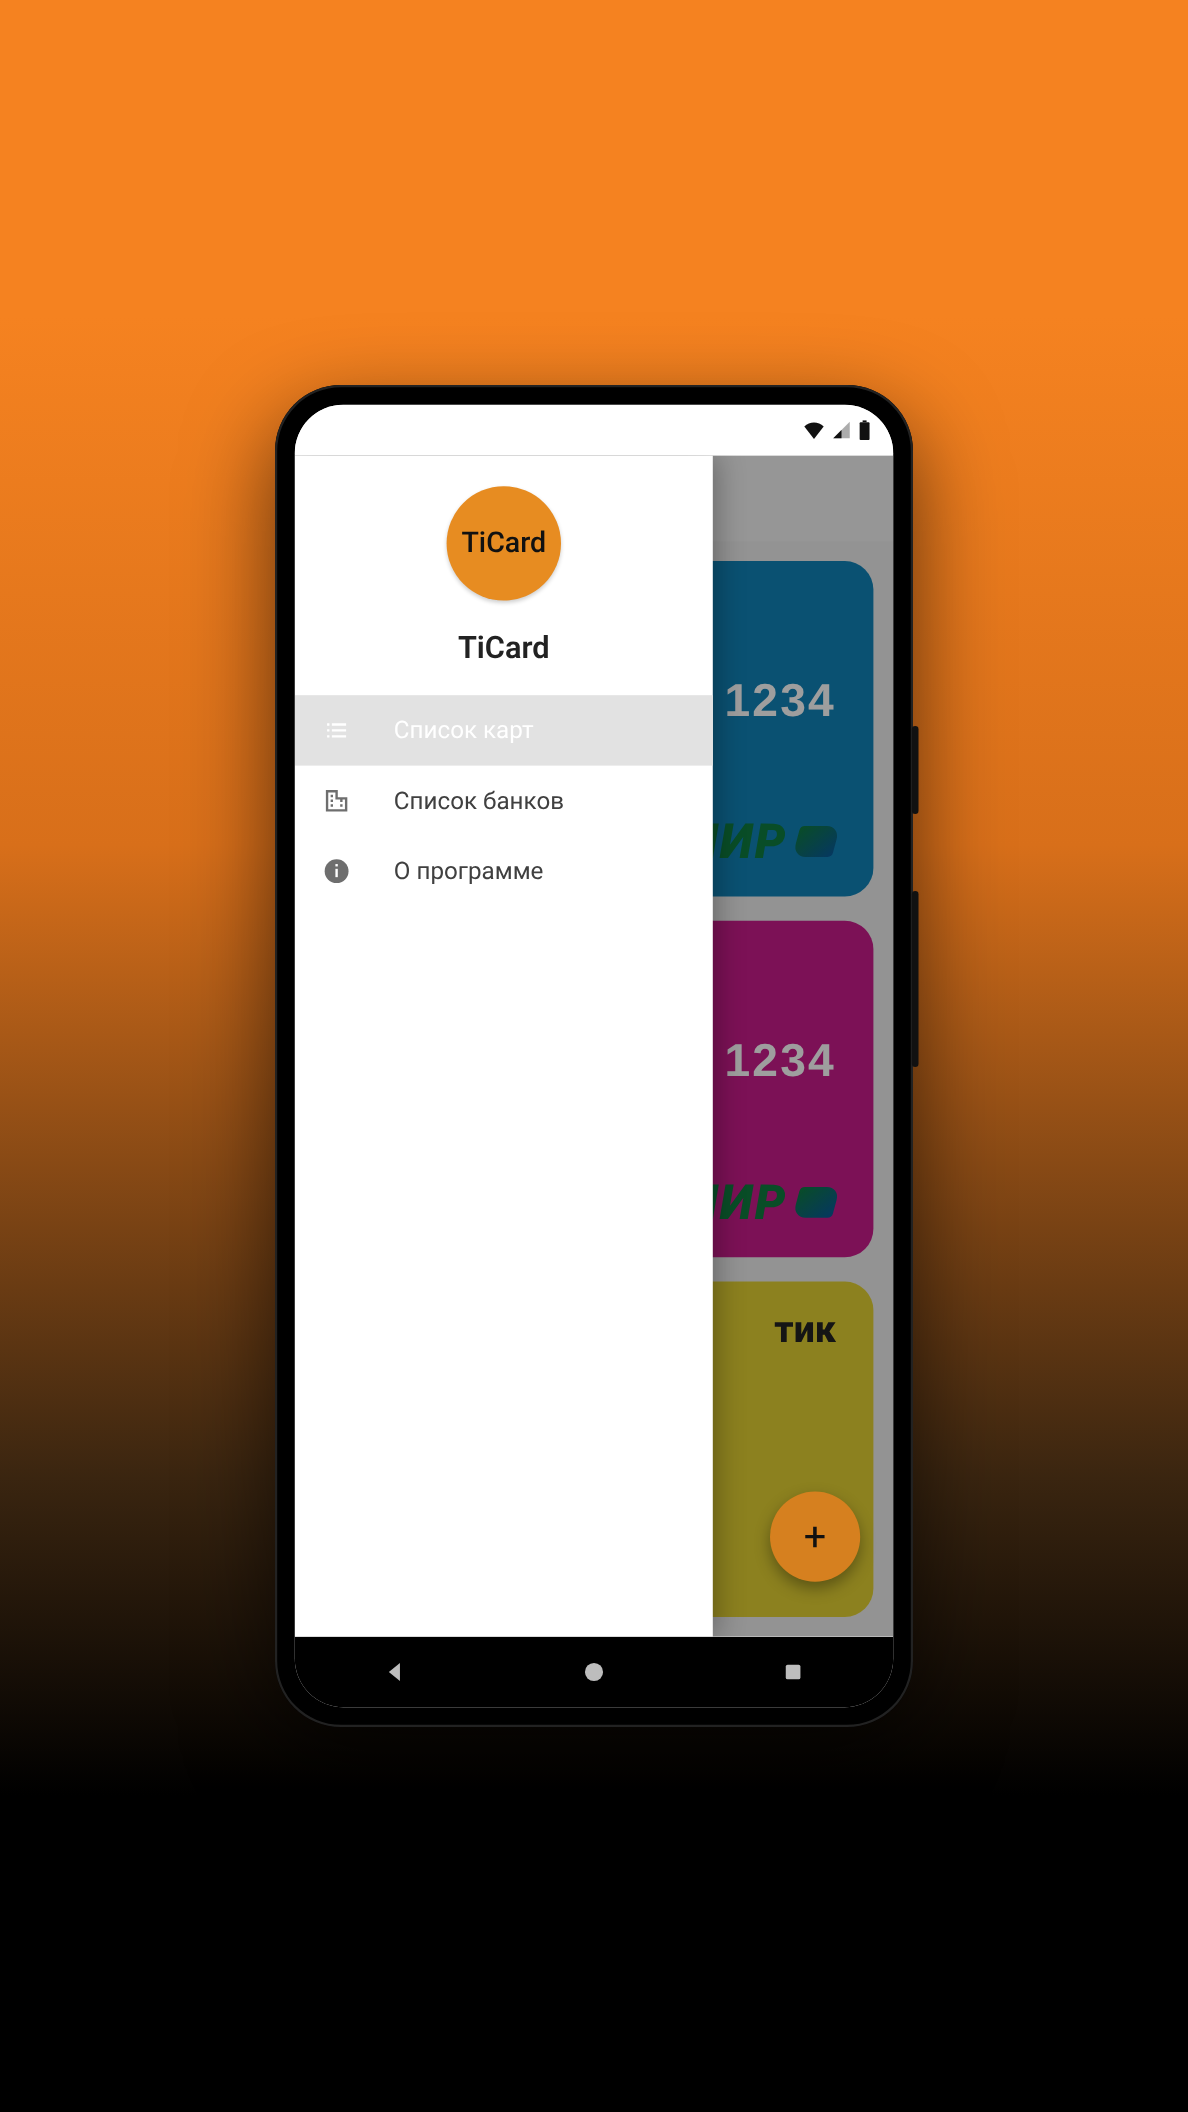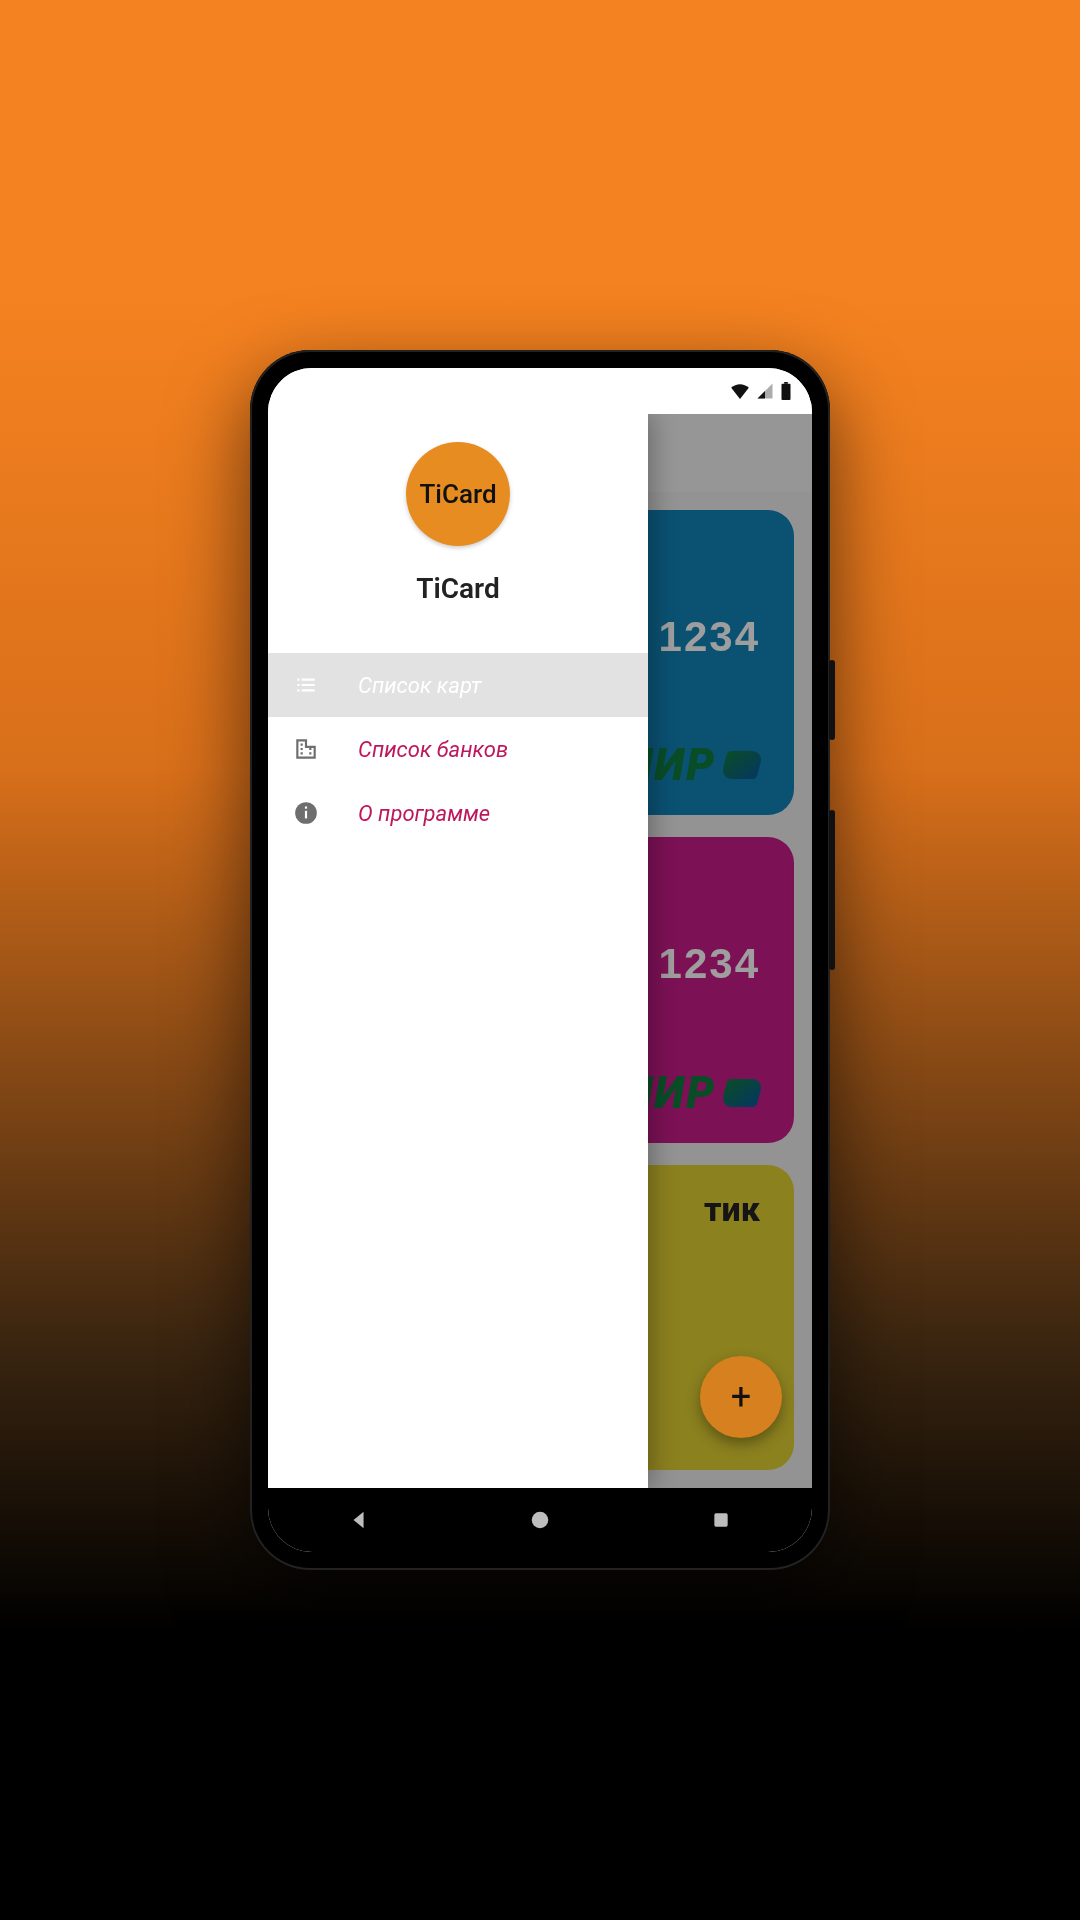--- a/index.html
+++ b/index.html
@@ -170,21 +170,21 @@
     left: 0;
     top: 0;
     bottom: 0;
     width: 380px;
     background: #fff;
     box-shadow: 4px 0 24px rgba(0,0,0,.3);
     display: flex;
     flex-direction: column;
   }
   .drawer-header {
-    padding: 28px 16px 48px;
+    padding: 28px 16px 27px;
     display: flex;
     flex-direction: column;
     align-items: center;
     gap: 26px;
   }
   .logo-circle {
     width: 104px;
     height: 104px;
     border-radius: 50%;
     background: #e78c21;
@@ -204,38 +204,38 @@
   .drawer-list {
     display: flex;
     flex-direction: column;
   }
   .drawer-item {
     display: flex;
     align-items: center;
     gap: 38px;
     padding: 18px 24px;
     font-size: 22px;
-    color: #be185d;
+    color: #404040;
     cursor: pointer;
   }
   .drawer-item.active {
     background: #e2e2e2;
     color: #fff;
   }
   .drawer-item.active .dr-icon svg { fill: #fff; }
   .drawer-item.active .dr-label { color: #fff; }
   .dr-icon {
     width: 28px;
     height: 28px;
     display: flex;
     align-items: center;
     justify-content: center;
   }
   .dr-icon svg { fill: #6e6e6e; }
-  .dr-label { flex: 1; font-style: italic; }
+  .dr-label { flex: 1; }
 
   
   .navbar {
     height: 64px;
     background: #000;
     display: flex;
     align-items: center;
     justify-content: space-around;
   }
   .navbar .nav-btn {

